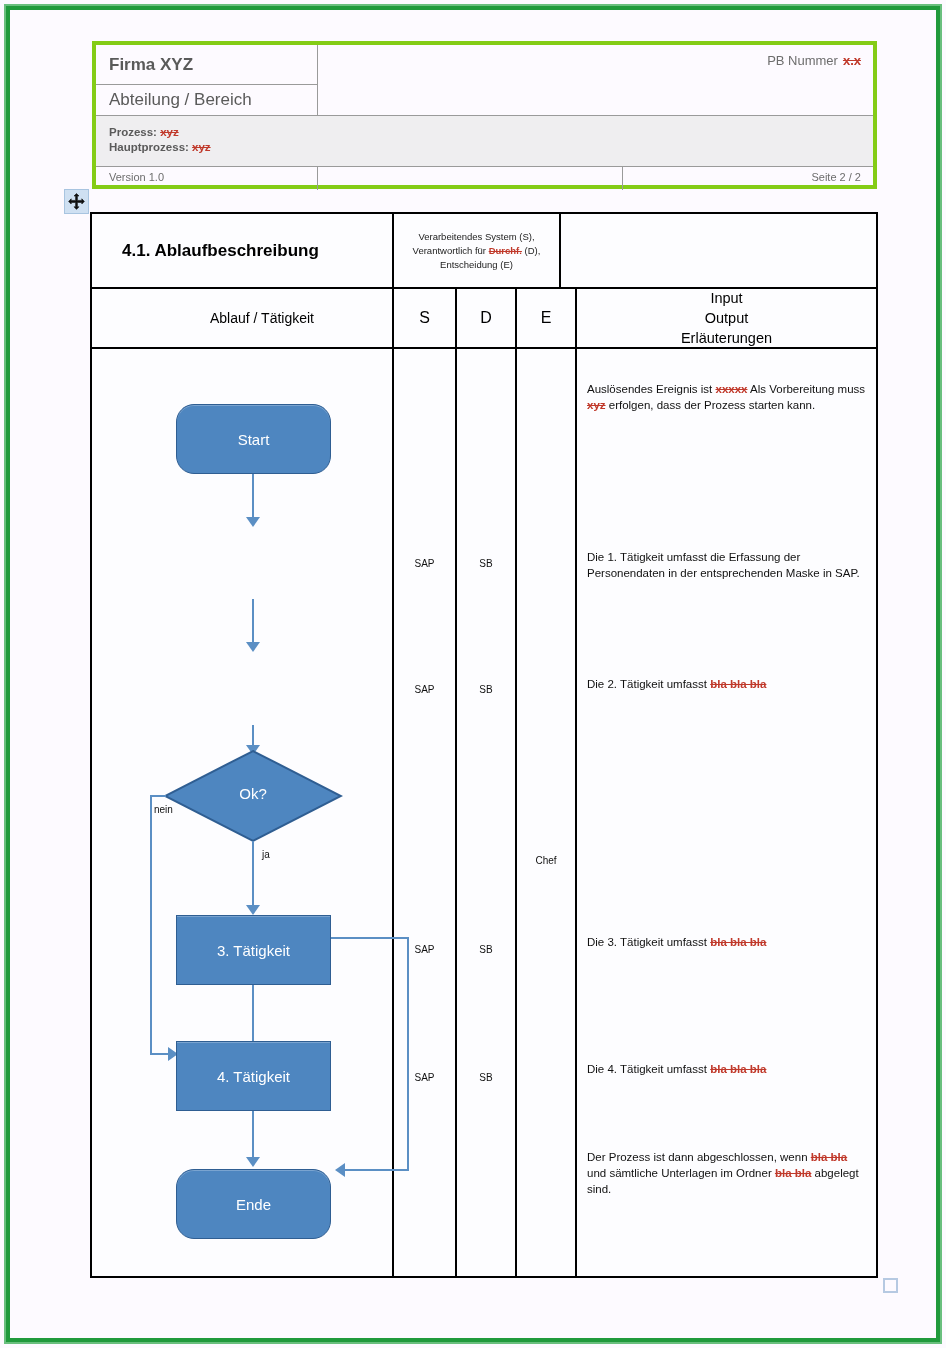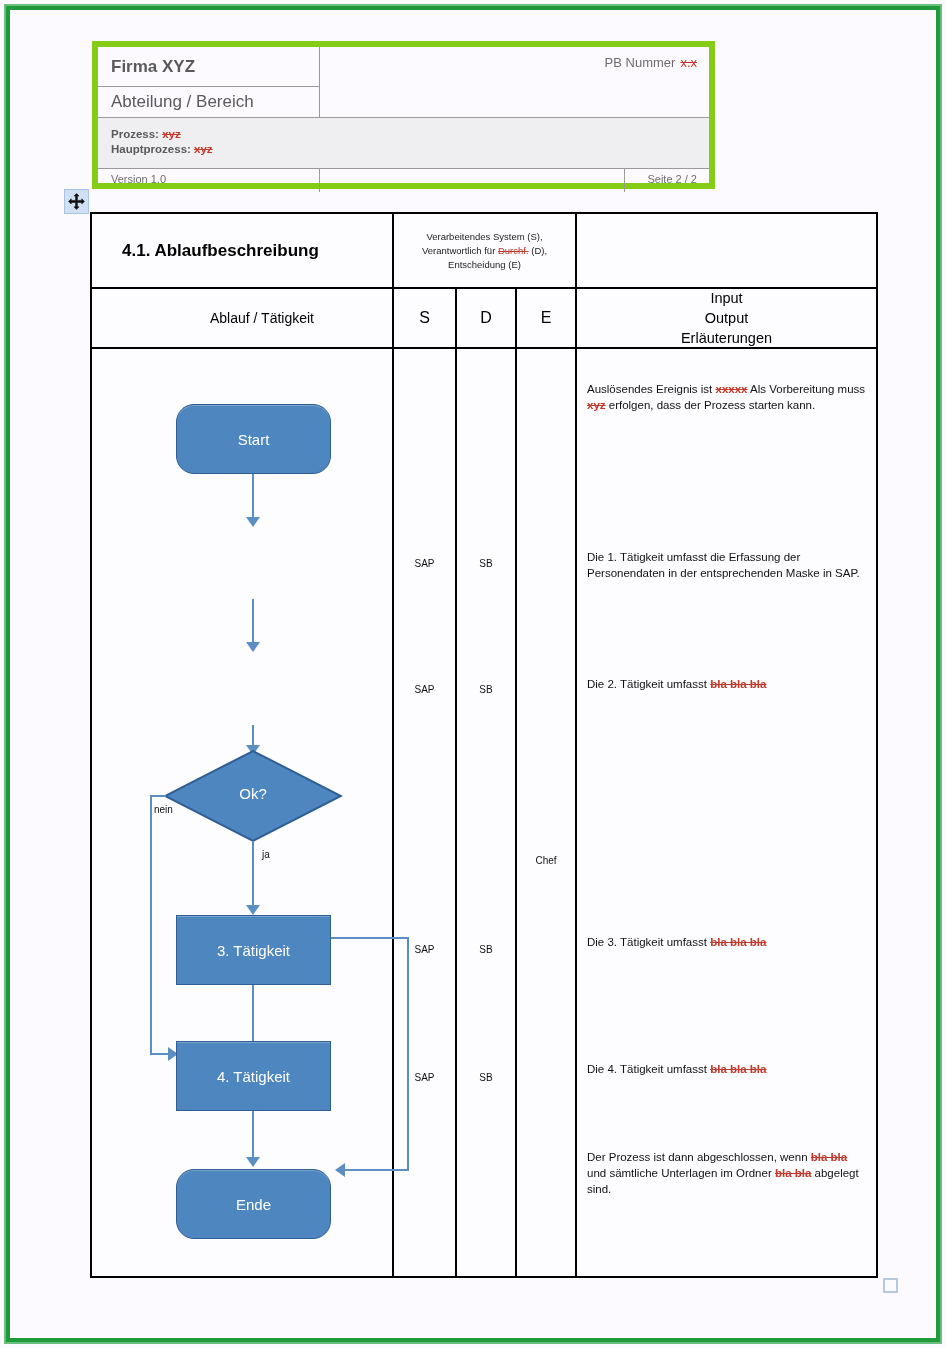--- a/index.html
+++ b/index.html
@@ -17,22 +17,22 @@
     border:6px solid #219a3c;
     background:#fdfaff;
   }
   #green-frame::after{
     content:""; position:absolute; left:-6px; top:-6px; right:-6px; bottom:-6px;
     border:2px solid #6abf7e; pointer-events:none;
   }
 
   
   #doc-header{
-    position:absolute; left:92px; top:41px; width:623px; height:148px;
-    border:6px solid #84cc16;
+    position:absolute; left:92px; top:41px; width:785px; height:148px;
+    border:4px solid #84cc16;
     color:#575757;
   }
   .hdr-row{ display:flex; width:100%; }
 
   #hdr-top{ height:70px; }
   #hdr-company-block{ width:222px; border-right:1px solid #9a9a9a; }
   #company-name{
     height:40px; display:flex; align-items:center; padding-left:13px;
     font-size:17px; font-weight:bold; color:#5a5a5a;
     border-bottom:1px solid #9a9a9a;
@@ -53,21 +53,21 @@
   }
   #hdr-bottom{ height:23px; display:flex; font-size:11px; color:#6d6d6d; }
   #hdr-version{ width:222px; border-right:1px solid #9a9a9a; padding:4px 0 0 13px;}
   #hdr-mid{ width:305px; border-right:1px solid #9a9a9a;}
   #hdr-page{ flex:1; text-align:right; padding:4px 12px 0 0;}
 
   .strike-red{
     color:#c0392b; text-decoration:line-through;
     text-decoration-color:#c0392b; font-weight:bold;
   }
-  .strike-red.thin{ font-weight:normal; }
+  .strike-red.thin{ font-weight:bold; }
 
   
   #move-handle{
     position:absolute; left:64px; top:189px; width:25px; height:25px;
     background:#cfe0f2; border:1px solid #a8c4e0;
     display:flex; align-items:center; justify-content:center;
   }
   
   #resize-handle{
     position:absolute; left:883px; top:1278px; width:15px; height:15px;
@@ -92,21 +92,21 @@
 
   #row-title{ height:75px; border-bottom:2px solid #000; }
   #row-subhead{ height:60px; border-bottom:2px solid #000; }
   #row-body{ height:calc(1066px - 139px); }
 
   #title-cell{
     display:flex; align-items:center; padding-left:30px;
     font-size:17px; font-weight:bold; color:#000;
   }
   #resp-legend{
-    width:183px; border-right:2px solid #000;
+    width:167px; border-right:2px solid #000;
     display:flex; align-items:center; justify-content:center;
     text-align:center; font-size:9.5px; line-height:14px; color:#222;
     padding:0 12px;
   }
   #legend-blank{ flex:1; }
 
   .subhead-center{
     display:flex; align-items:center; justify-content:center;
     font-size:16px; color:#000;
   }

